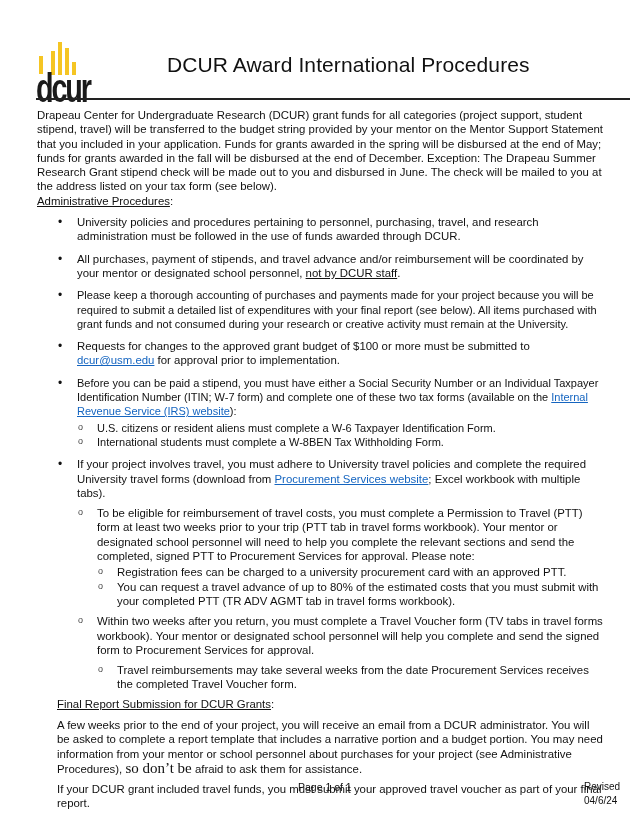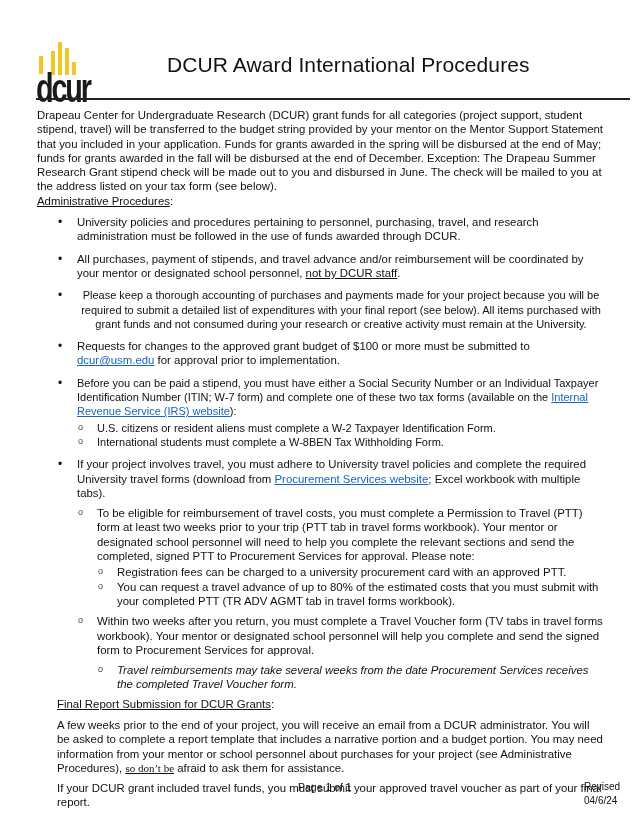--- a/index.html
+++ b/index.html
@@ -27,21 +27,21 @@
   .l2 { margin-top: 2px; }
   .l2 > li { position: relative; padding-left: 20px; margin-bottom: 0; }
   .l2 > li::before { content: "o"; position: absolute; left: 1px; top: -1px; font-size: 9px; color: #444; }
   .l2.spaced > li { margin-top: 6px; }
   .l3 { margin-top: 2px; }
   .l3 > li { position: relative; padding-left: 20px; }
   .l3 > li::before { content: "o"; position: absolute; left: 1px; top: -1px; font-size: 9px; color: #444; }
   a.link { color: #1565c0; text-decoration: underline; }
   .u { text-decoration: underline; }
   .final p { padding-left: 20px; margin-bottom: 6px; }
-  .serif { font-family: "Liberation Serif", serif; font-size: 11px; text-decoration: underline; }
+  .serif { font-family: "Liberation Serif", serif; font-size: 15px; }
   .footer-page { position: absolute; left: 298px; top: 780px; font-size: 10.5px; }
   .footer-rev { position: absolute; left: 564px; top: 780px; font-size: 10px; padding-left: 20px; }
 </style>
 </head>
 <body>
 
 <div class="logo">
   <div class="bar" style="left:3px; top:16px; height:18px;"></div>
   <div class="bar" style="left:15px; top:11px; height:24px;"></div>
   <div class="bar" style="left:22px; top:2px; height:33px;"></div>
@@ -53,40 +53,40 @@
 <div class="rule"></div>
 
 <div class="content">
   <p class="intro">Drapeau Center for Undergraduate Research (DCUR) grant funds for all categories (project support, student stipend, travel) will be transferred to the budget string provided by your mentor on the Mentor Support Statement that you included in your application. Funds for grants awarded in the spring will be disbursed at the end of May; funds for grants awarded in the fall will be disbursed at the end of December. Exception: The Drapeau Summer Research Grant stipend check will be made out to you and disbursed in June. The check will be mailed to you at the address listed on your tax form (see below).</p>
 
   <p style="margin-bottom:7px;"><span class="u">Administrative Procedures</span><span>:</span></p>
 
   <ul class="l1">
     <li><span>University policies and procedures pertaining to personnel, purchasing, travel, and research administration must be followed in the use of funds awarded through DCUR.</span></li>
     <li><span>All purchases, payment of stipends, and travel advance and/or reimbursement will be coordinated by your mentor or designated school personnel, </span><span class="u">not by DCUR staff</span><span>.</span></li>
-    <li style="font-size:11px; line-height:14.3px;text-align:center;"><span>Please keep a thorough accounting of purchases and payments made for your project because you will be required to submit a detailed list of expenditures with your final report (see below). All items purchased with grant funds and not consumed during your research or creative activity must remain at the University.</span></li>
+    <li style="font-size:11px; line-height:14.3px;"><span>Please keep a thorough accounting of purchases and payments made for your project because you will be required to submit a detailed list of expenditures with your final report (see below). All items purchased with grant funds and not consumed during your research or creative activity must remain at the University.</span></li>
     <li><span>Requests for changes to the approved grant budget of $100 or more must be submitted to </span><a class="link">dcur@usm.edu</a><span> for approval prior to implementation.</span></li>
     <li style="font-size:11px;">
       <span>Before you can be paid a stipend, you must have either a Social Security Number or an Individual Taxpayer Identification Number (ITIN; W-7 form) and complete one of these two tax forms (available on the </span><a class="link">Internal Revenue Service (IRS) website</a><span>):</span>
       <ul class="l2">
-        <li>U.S. citizens or resident aliens must complete a W-2 Taxpayer Identification Form.</li>
+        <li>U.S. citizens or resident aliens must complete a W-6 Taxpayer Identification Form.</li>
         <li>International students must complete a W-8BEN Tax Withholding Form.</li>
       </ul>
     </li>
     <li>
       <span>If your project involves travel, you must adhere to University travel policies and complete the required University travel forms (download from </span><a class="link">Procurement Services website</a><span>; Excel workbook with multiple tabs).</span>
       <ul class="l2 spaced">
         <li><span>To be eligible for reimbursement of travel costs, you must complete a Permission to Travel (PTT) form at least two weeks prior to your trip (PTT tab in travel forms workbook). Your mentor or designated school personnel will need to help you complete the relevant sections and send the completed, signed PTT to Procurement Services for approval. Please note:</span>
           <ul class="l3">
             <li>Registration fees can be charged to a university procurement card with an approved PTT.</li>
             <li>You can request a travel advance of up to 80% of the estimated costs that you must submit with your completed PTT (TR ADV AGMT tab in travel forms workbook).</li>
           </ul>
         </li>
         <li><span>Within two weeks after you return, you must complete a Travel Voucher form (TV tabs in travel forms workbook). Your mentor or designated school personnel will help you complete and send the signed form to Procurement Services for approval.</span>
-          <ul class="l3" style="margin-top:6px;font-style:italic;">
+          <ul class="l3" style="margin-top:6px;">
             <li>Travel reimbursements may take several weeks from the date Procurement Services receives the completed Travel Voucher form.</li>
           </ul>
         </li>
       </ul>
     </li>
   </ul>
 
   <div class="final">
     <p style="margin-bottom:7px; margin-top:-3px;"><span class="u">Final Report Submission for DCUR Grants</span><span>:</span></p>
     <p><span>A few weeks prior to the end of your project, you will receive an email from a DCUR administrator. You will be asked to complete a report template that includes a narrative portion and a budget portion. You may need information from your mentor or school personnel about purchases for your project (see Administrative Procedures), </span><span class="serif">so don’t be</span><span> afraid to ask them for assistance.</span></p>

